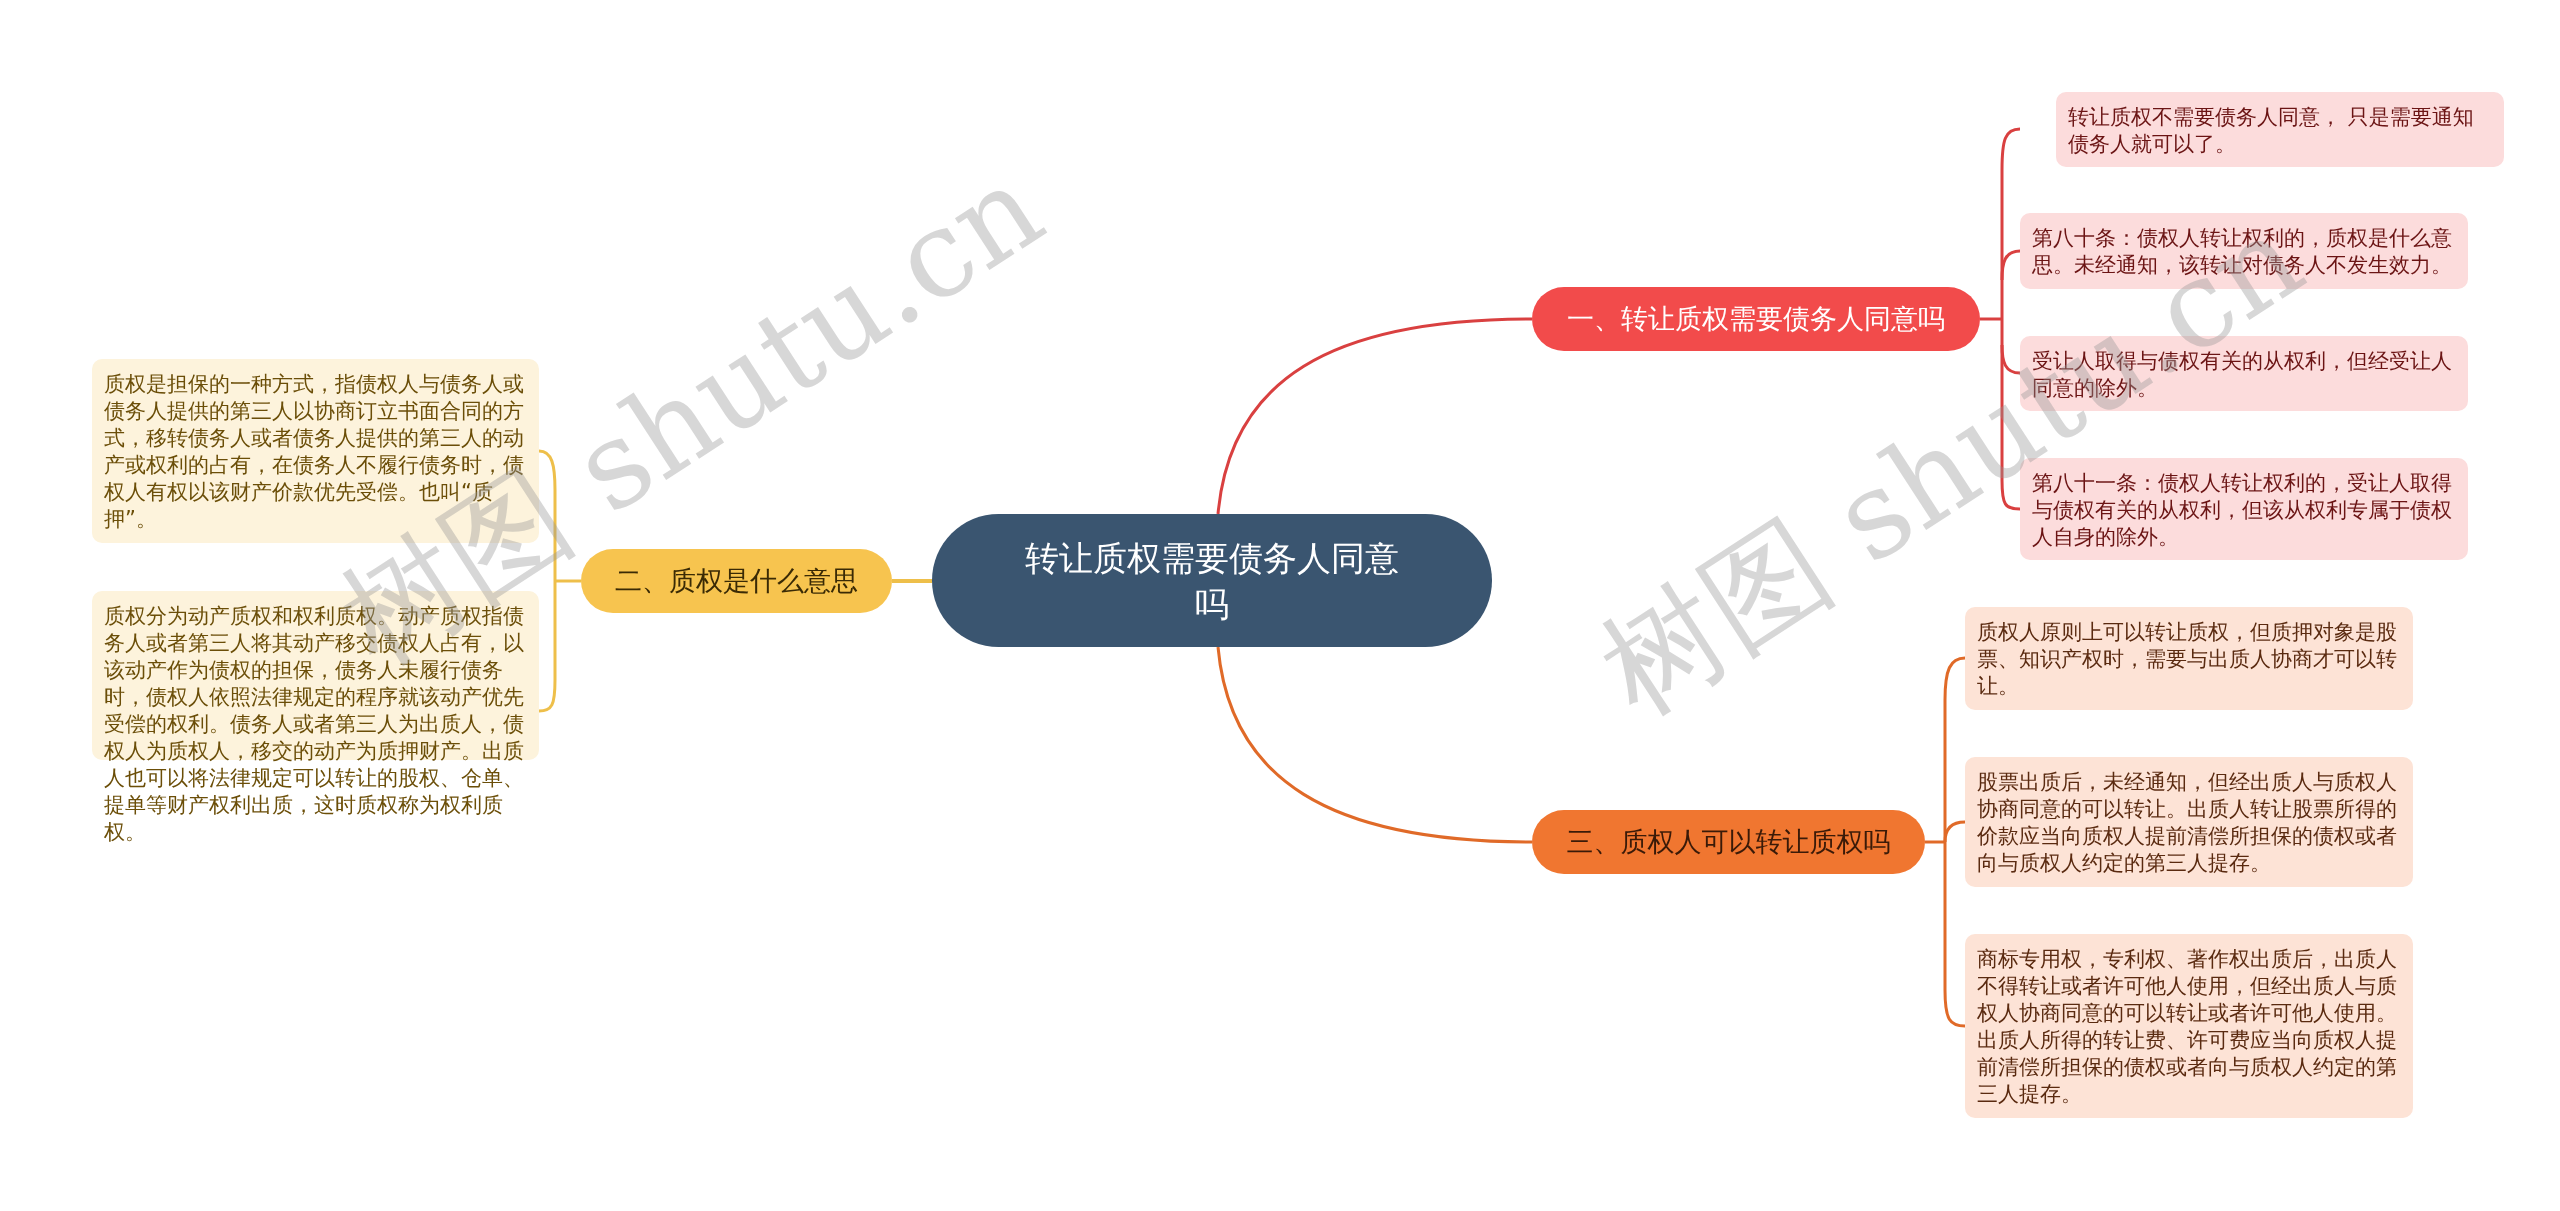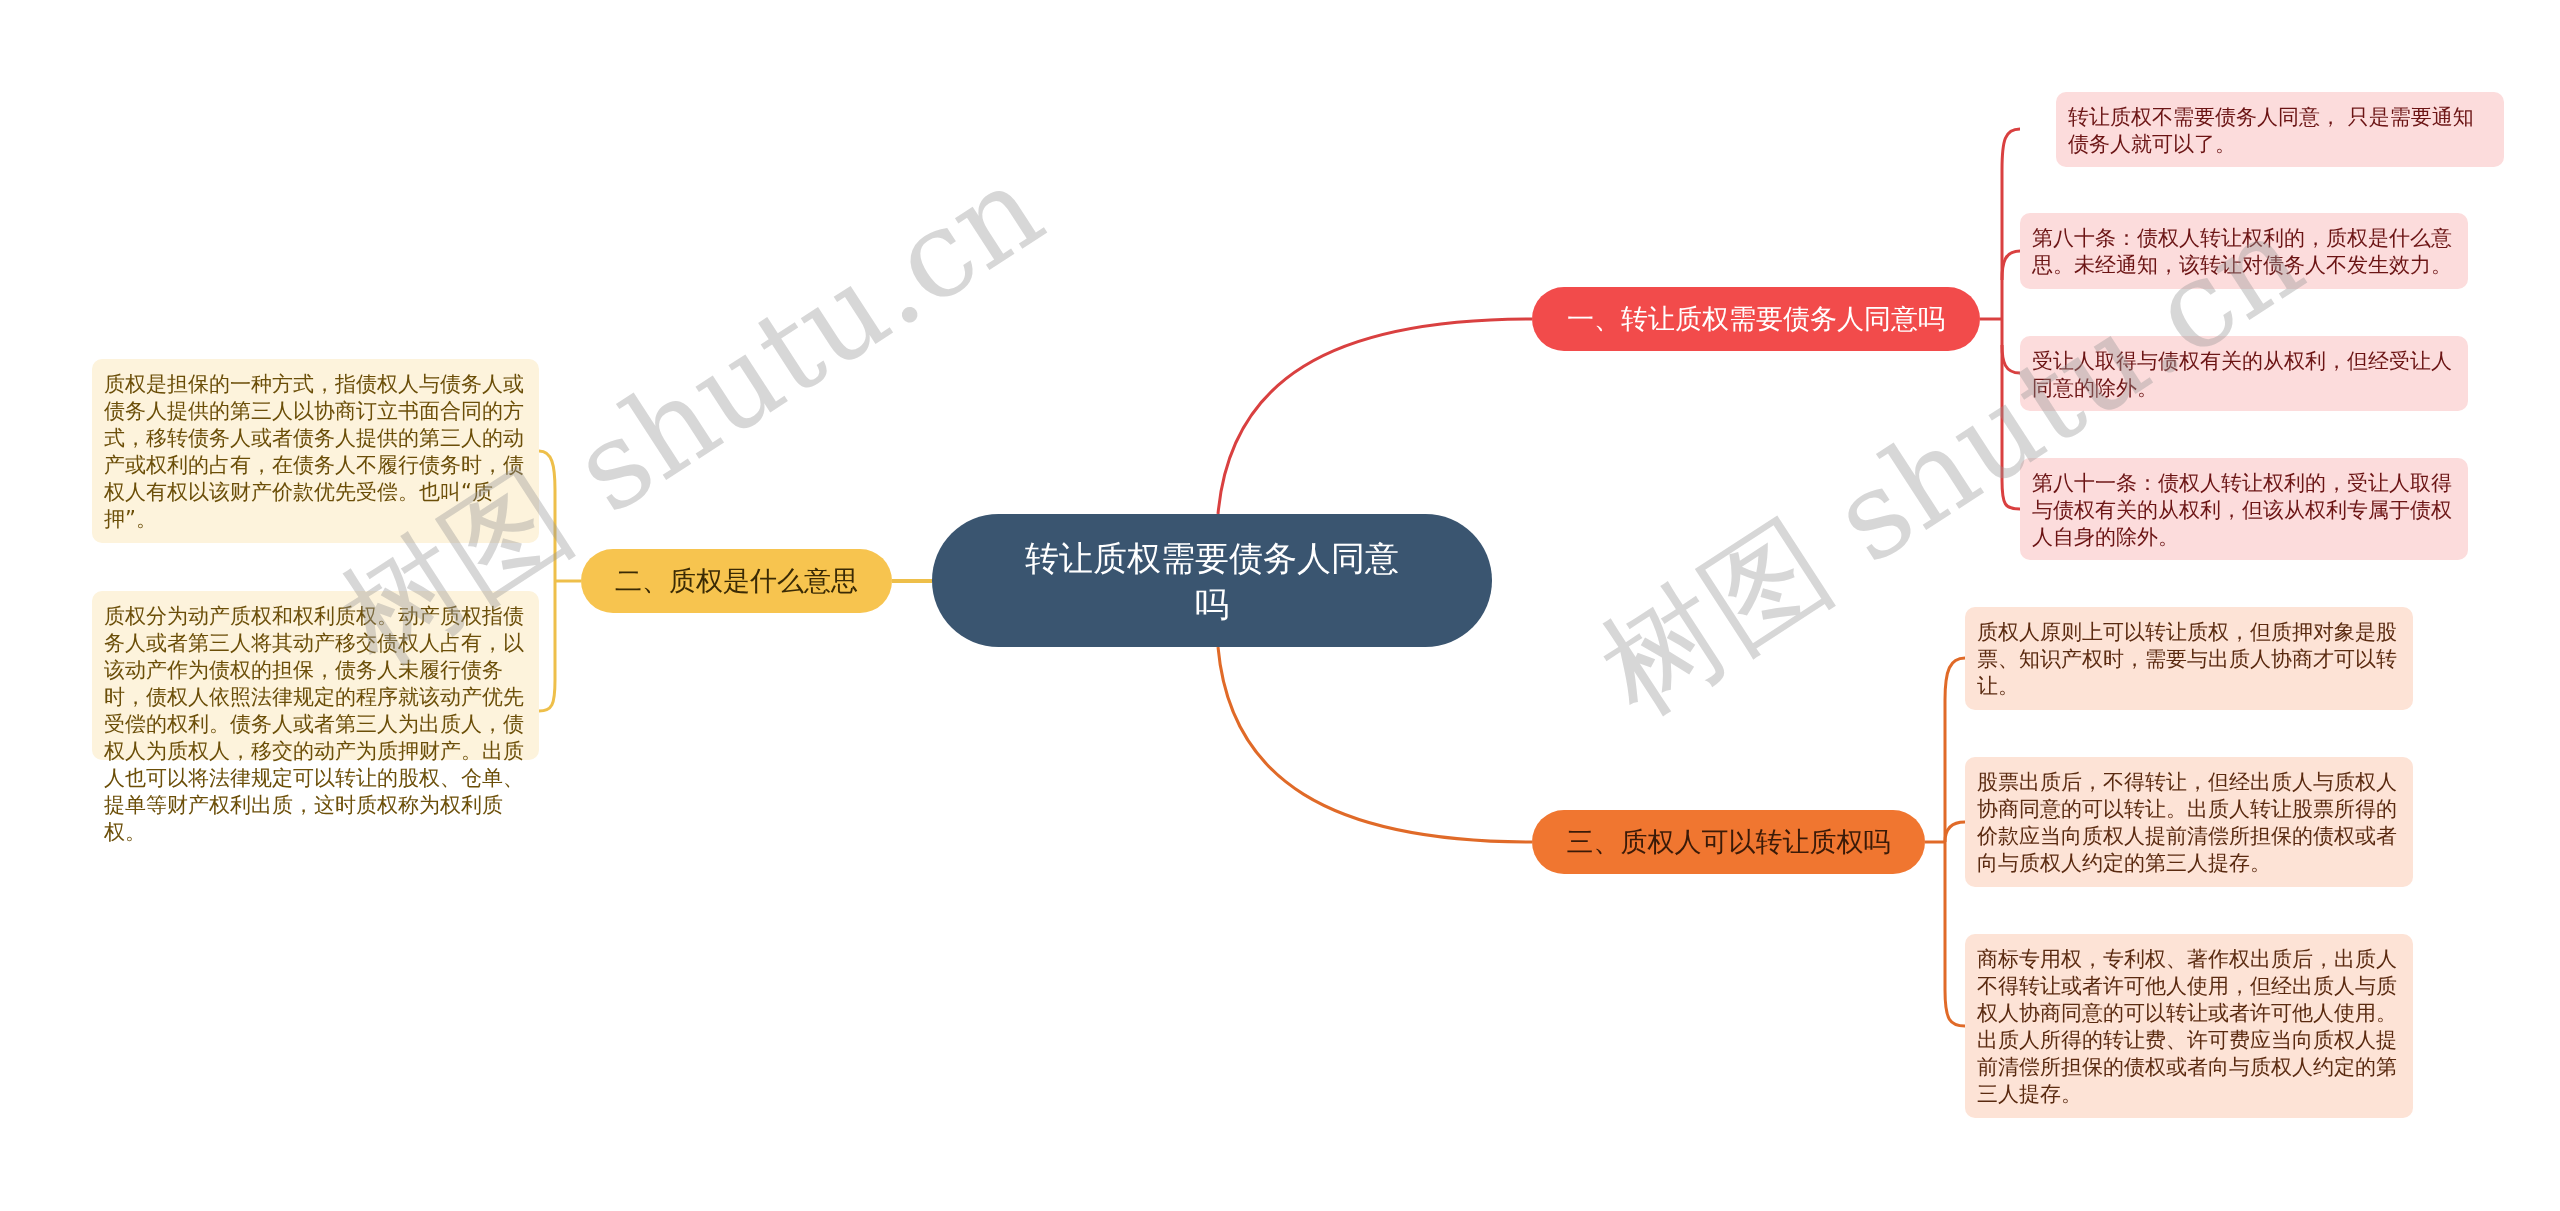--- a/index.html
+++ b/index.html
@@ -77,20 +77,20 @@
   <span>质权是担保的一种方式，指债权人与债务人或债务人提供的第三人以协商订立书面合同的方式，移转债务人或者债务人提供的第三人的动产或权利的占有，在债务人不履行债务时，债权人有权以该财产价款优先受偿。也叫“质押”。</span>
 </div>
 <div class="node leaf yellow" style="top:591px;height:169px;">
   <span>质权分为动产质权和权利质权。动产质权指债务人或者第三人将其动产移交债权人占有，以该动产作为债权的担保，债务人未履行债务时，债权人依照法律规定的程序就该动产优先受偿的权利。债务人或者第三人为出质人，债权人为质权人，移交的动产为质押财产。出质人也可以将法律规定可以转让的股权、仓单、提单等财产权利出质，这时质权称为权利质权。</span>
 </div>
 
 <div class="node leaf orange" style="top:607px;height:103px;">
   <span>质权人原则上可以转让质权，但质押对象是股票、知识产权时，需要与出质人协商才可以转让。</span>
 </div>
 <div class="node leaf orange" style="top:757px;height:130px;">
-  <span>股票出质后，不得转让，但经出质人与质权人协商同意的可以转让。出质人转让股票所得的价款应当向质权人提前清偿所担保的债权或者向与质权人约定的第三人提存。</span>
+  <span>股票出质后，未经通知，但经出质人与质权人协商同意的可以转让。出质人转让股票所得的价款应当向质权人提前清偿所担保的债权或者向与质权人约定的第三人提存。</span>
 </div>
 <div class="node leaf orange" style="top:934px;height:184px;">
   <span>商标专用权，专利权、著作权出质后，出质人不得转让或者许可他人使用，但经出质人与质权人协商同意的可以转让或者许可他人使用。出质人所得的转让费、许可费应当向质权人提前清偿所担保的债权或者向与质权人约定的第三人提存。</span>
 </div>
 
 <div class="wm" style="left:400px;top:540px;">树图 shutu.cn</div>
 <div class="wm" style="left:1660px;top:590px;">树图 shutu.cn</div>
 
 </body></html>

